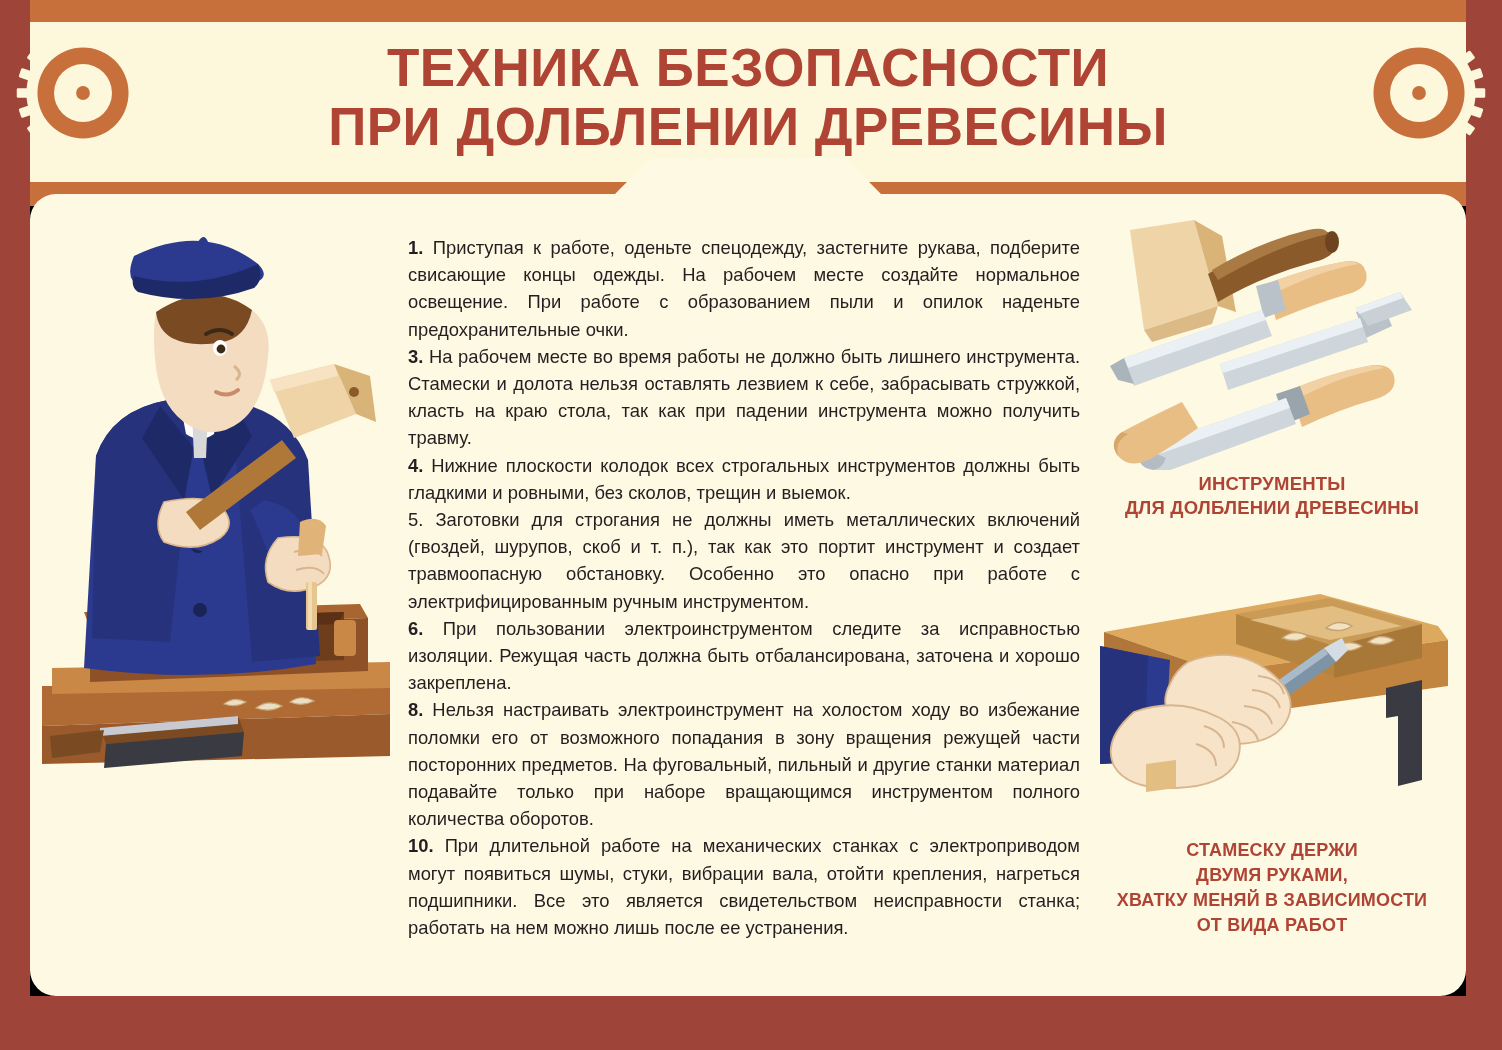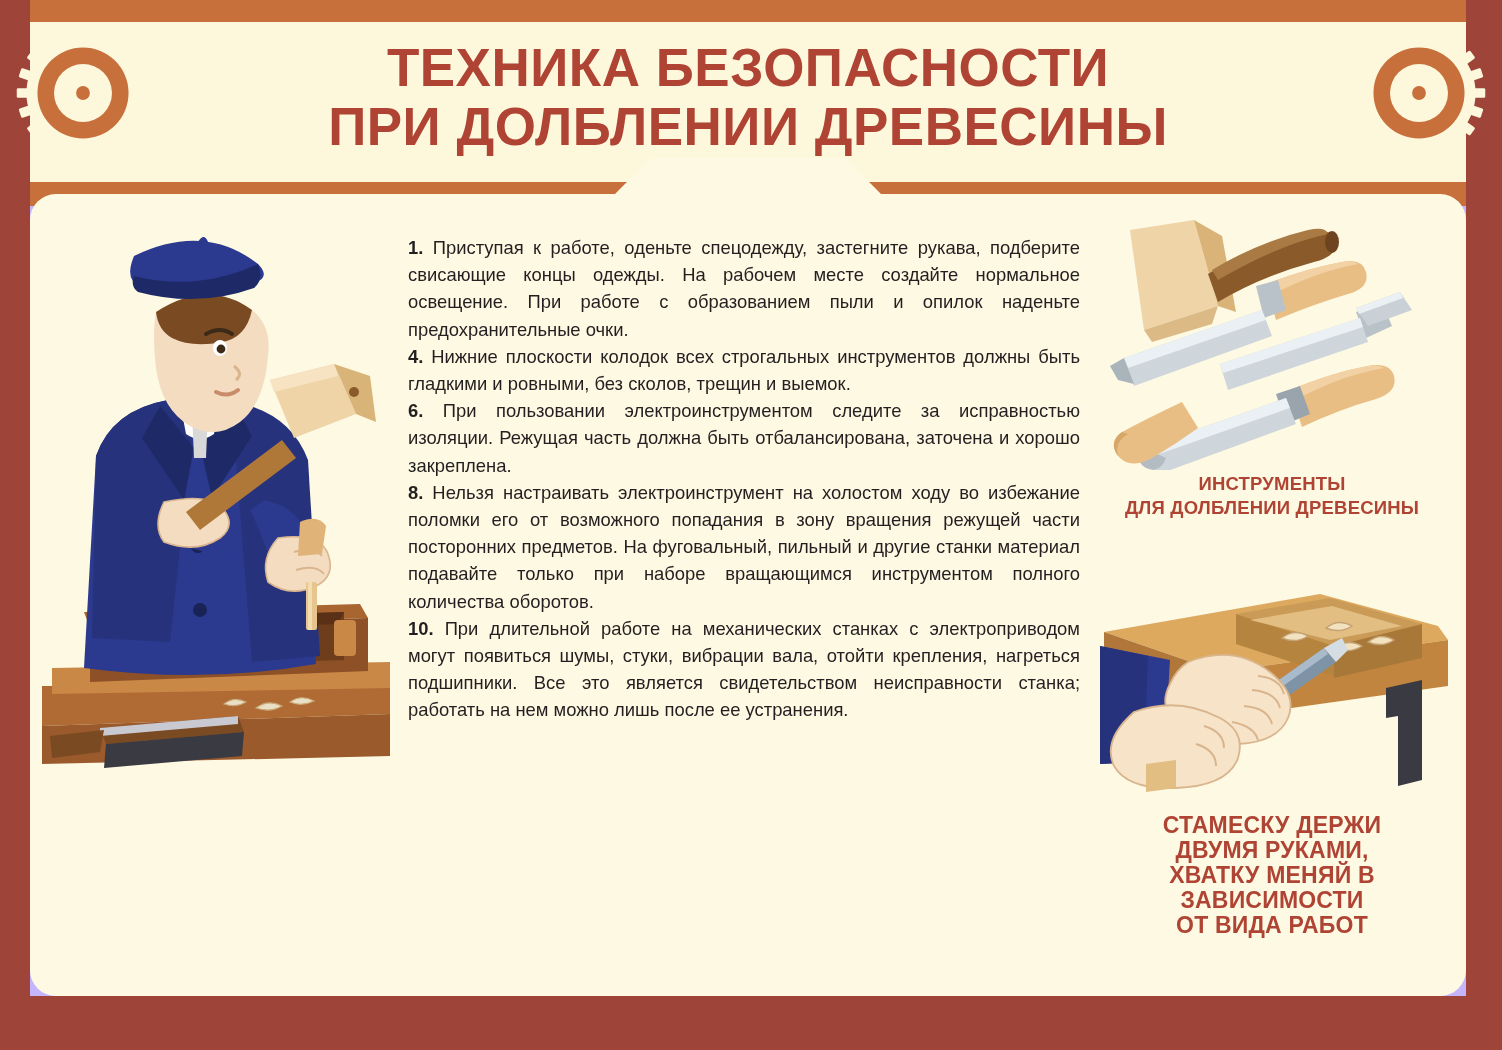--- a/index.html
+++ b/index.html
@@ -6,21 +6,21 @@
   html,body{ background:#ffffff; }
   body{
     width:1502px; height:1050px;
     font-family:"Liberation Sans", sans-serif;
     position:relative; overflow:hidden;
   }
 
   
   #poster{
     position:absolute; inset:0;
-    background:#c4b5fd;            
+    background:#000000;            
   }
   #frame-orange{
     position:absolute; left:0; top:0; right:0; height:206px;
     background:#C8703C;
   }
   #frame-side-left{
     position:absolute; left:0; top:0; bottom:0; width:30px;
     background:#9E4438;
   }
   #frame-side-right{
@@ -94,21 +94,21 @@
     text-align:center;
     color:#B04434;
     font-weight:bold;
     font-size:22px;
     line-height:28px;
     white-space:pre-line;
     letter-spacing:0.2px;
   }
   #caption-left  { bottom:46px; padding:0 6px; }
   #caption-tools { top:278px; font-size:18.5px; line-height:24px; padding:0 8px;}
-  #caption-grip  { bottom:58px; font-size:23px; line-height:25px; padding:0 4px;}
+  #caption-grip  { bottom:58px; font-size:18px; line-height:25px; padding:0 4px;}
 
   
   .illus{ position:absolute; }
   #illus-worker{ left:8px; top:22px; width:352px; height:560px; }
   #illus-tools { left:6px; top:14px; width:360px; height:262px; }
   #illus-grip  { left:6px; top:372px; width:366px; height:250px; }
   .illus svg{ width:100%; height:100%; display:block; }
 </style>
 </head>
 <body>
@@ -281,21 +281,23 @@
               <rect x="268" y="366" width="11" height="48" rx="2" fill="#E6C68E"></rect>
               <rect x="270" y="366" width="4" height="48" fill="#F3DCB0"></rect>
             </g>
           </svg>
         </div>
       </div>
 
       <div id="col-mid">
         <div id="rules">
             <p><b>1.</b> Приступая к работе, оденьте спецодежду, застегните рукава, подберите свисающие концы одежды. На рабочем месте создайте нормальное освещение. При работе с образованием пыли  и опилок  наденьте предохранительные очки.</p>
+            <p><b>3.</b> На рабочем месте во время работы не должно быть лишнего инструмента. Стамески и долота нельзя оставлять лезвием к себе, забрасывать стружкой, класть на краю стола, так как при падении инструмента можно получить травму.</p>
             <p><b>4.</b> Нижние плоскости колодок всех строгальных инструментов должны быть гладкими и ровными, без сколов, трещин и выемок.</p>
+            <p>5. Заготовки для строгания не должны иметь металлических включений (гвоздей, шурупов, скоб и т. п.), так как это портит инструмент и создает травмоопасную обстановку. Особенно это опасно при работе с электрифицированным ручным инструментом.</p>
             <p><b>6.</b> При пользовании электроинструментом следите за исправностью изоляции. Режущая часть должна быть отбалансирована, заточена и хорошо закреплена.</p>
             <p><b>8.</b> Нельзя настраивать электроинструмент на холостом ходу во избежание поломки его от возможного попадания в зону вращения режущей части посторонних предметов. На фуговальный, пильный и другие станки материал подавайте только при наборе вращающимся инструментом полного количества оборотов.</p>
             <p><b>10.</b> При длительной работе на механических станках с электроприводом могут появиться шумы, стуки, вибрации вала, отойти крепления, нагреться подшипники. Все это является свидетельством неисправности станка; работать на нем можно лишь после ее устранения.</p>
           </div>
       </div>
 
       <div id="col-right">
 
         <div class="illus" id="illus-tools">
           <svg viewBox="0 0 360 262" aria-hidden="true">

